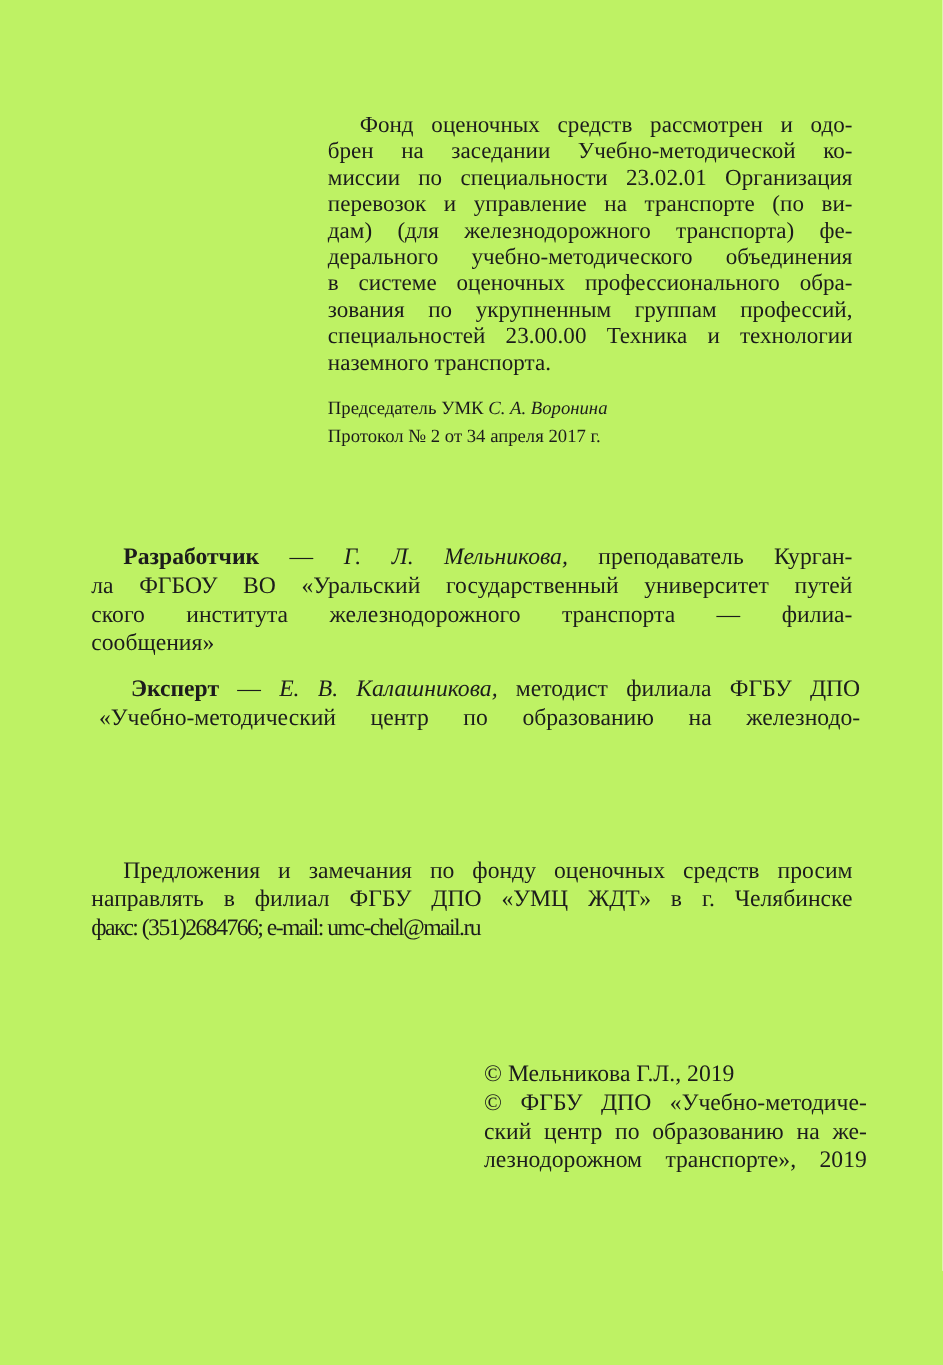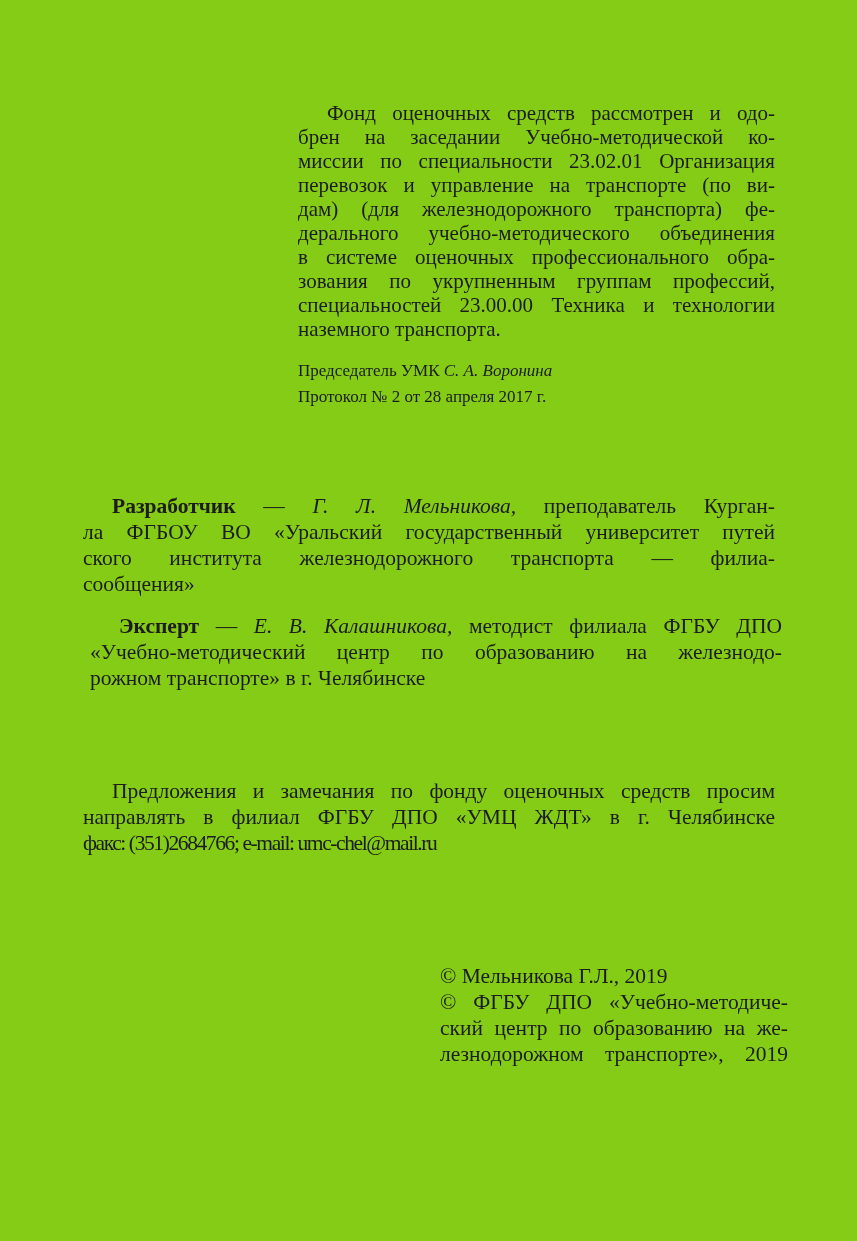--- a/index.html
+++ b/index.html
@@ -5,21 +5,21 @@
 <style>
   html, body {
     margin: 0;
     padding: 0;
     background: #ffffff;
   }
   .page {
     position: relative;
     width: 857px;
     height: 1241px;
-    background: #84cc16;
+    background: #bef264;
     color: #1c1c1c;
     font-family: "Liberation Serif", "DejaVu Serif", serif;
     overflow: hidden;
   }
   .block { position: absolute; }
 
   
   #approval {
     left: 298px; top: 101px; width: 477px;
     font-size: 21px; line-height: 24px;
@@ -62,41 +62,40 @@
       <div class="jl">в системе оценочных профессионального обра-</div>
       <div class="jl">зования по укрупненным группам профессий,</div>
       <div class="jl">специальностей 23.00.00 Техника и технологии</div>
       <div class="jl last">наземного транспорта.</div>
     </div>
 
   <div class="block" id="signature">
     <div>
       <span>Председатель УМК </span><span class="i">С. А. Воронина</span>
     </div>
-    <div>Протокол № 2 от 28 апреля 2017 г.</div>
+    <div>Протокол № 2 от 34 апреля 2017 г.</div>
   </div>
 
   <div class="block" id="developer">
     <div class="jl ind">
       <span class="b">Разработчик</span><span> — </span><span class="i">Г. Л. Мельникова,</span><span> преподаватель Курган-</span>
     </div>
     <div>
         <div class="jl">ла ФГБОУ ВО «Уральский государственный университет путей</div>
         <div class="jl">ского института железнодорожного транспорта — филиа-</div>
         <div class="jl last">сообщения»</div>
       </div>
   </div>
 
   <div class="block" id="expert">
     <div class="jl ind">
       <span class="b">Эксперт</span><span> — </span><span class="i">Е. В. Калашникова,</span><span> методист филиала ФГБУ ДПО</span>
     </div>
     <div>
         <div class="jl">«Учебно-методический центр по образованию на железнодо-</div>
-        <div class="jl last">рожном транспорте» в г. Челябинске</div>
       </div>
   </div>
 
   <div class="block" id="contact">
       <div class="jl ind">Предложения и замечания по фонду оценочных средств просим</div>
       <div class="jl">направлять в филиал ФГБУ ДПО «УМЦ ЖДТ» в г. Челябинске</div>
       <div class="jl cond last">факс: (351)2684766; e-mail: umc-chel@mail.ru</div>
     </div>
 
   <div class="block" id="copyright">

